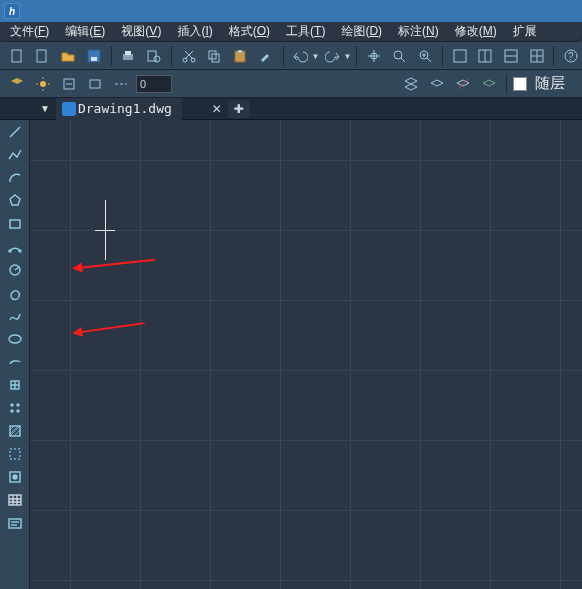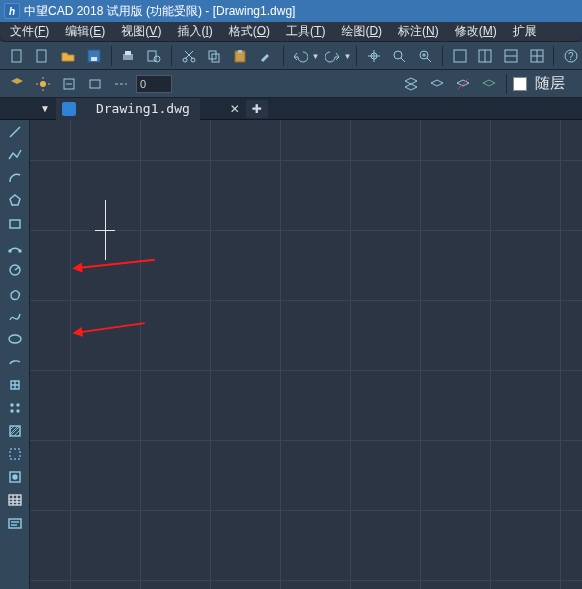--- a/index.html
+++ b/index.html
@@ -70,21 +70,21 @@
 
   .tabrow {
     height: 22px;
     background: #1f2a38;
     display:flex; align-items:center; padding-left:40px;
     border-bottom:1px solid #10161f;
   }
   .tabrow .tri { color:#ddd; margin-right:6px; font-size:10px;}
   .tabrow .tab {
     height:22px; display:flex; align-items:center;
-    background:#293545; padding:0 10px 0 6px; gap:20px;
+    background:#293545; padding:0 10px 0 6px; gap:2px;
     color:#e6e6e6; font-family: monospace; font-size:13px;
   }
   .tabrow .dwg-ico { width:14px;height:14px;background:#2f82d6;border-radius:2px;}
   .tabrow .tab-x { color:#cfd6df; }
   .tabrow .tab-plus {
     width:22px;height:18px;margin-left:6px;
     display:flex;align-items:center;justify-content:center;
     background:#283445;color:#cfd6df;border-radius:2px;
   }
   .left-tools {
@@ -131,21 +131,20 @@
     border:5px solid transparent; border-right:10px solid #ff1a1a;
   }
   .arrow1 { width:80px; left:45px; top:143px; transform: rotate(-6deg);}
   .arrow2 { width:70px; left:45px; top:207px; transform: rotate(-8deg);}
 </style>
 </head>
 <body>
 
 <div class="titlebar">
   <div class="logo">h</div>
-  <span>中望CAD 2018 试用版 (功能受限) - [Drawing1.dwg]</span>
 </div>
 
 <div class="menubar">
   <span class="menuitem"><span>文件</span>(<span class="hk">F</span>)</span>
   <span class="menuitem"><span>编辑</span>(<span class="hk">E</span>)</span>
   <span class="menuitem"><span>视图</span>(<span class="hk">V</span>)</span>
   <span class="menuitem"><span>插入</span>(<span class="hk">I</span>)</span>
   <span class="menuitem"><span>格式</span>(<span class="hk">O</span>)</span>
   <span class="menuitem"><span>工具</span>(<span class="hk">T</span>)</span>
   <span class="menuitem"><span>绘图</span>(<span class="hk">D</span>)</span>

